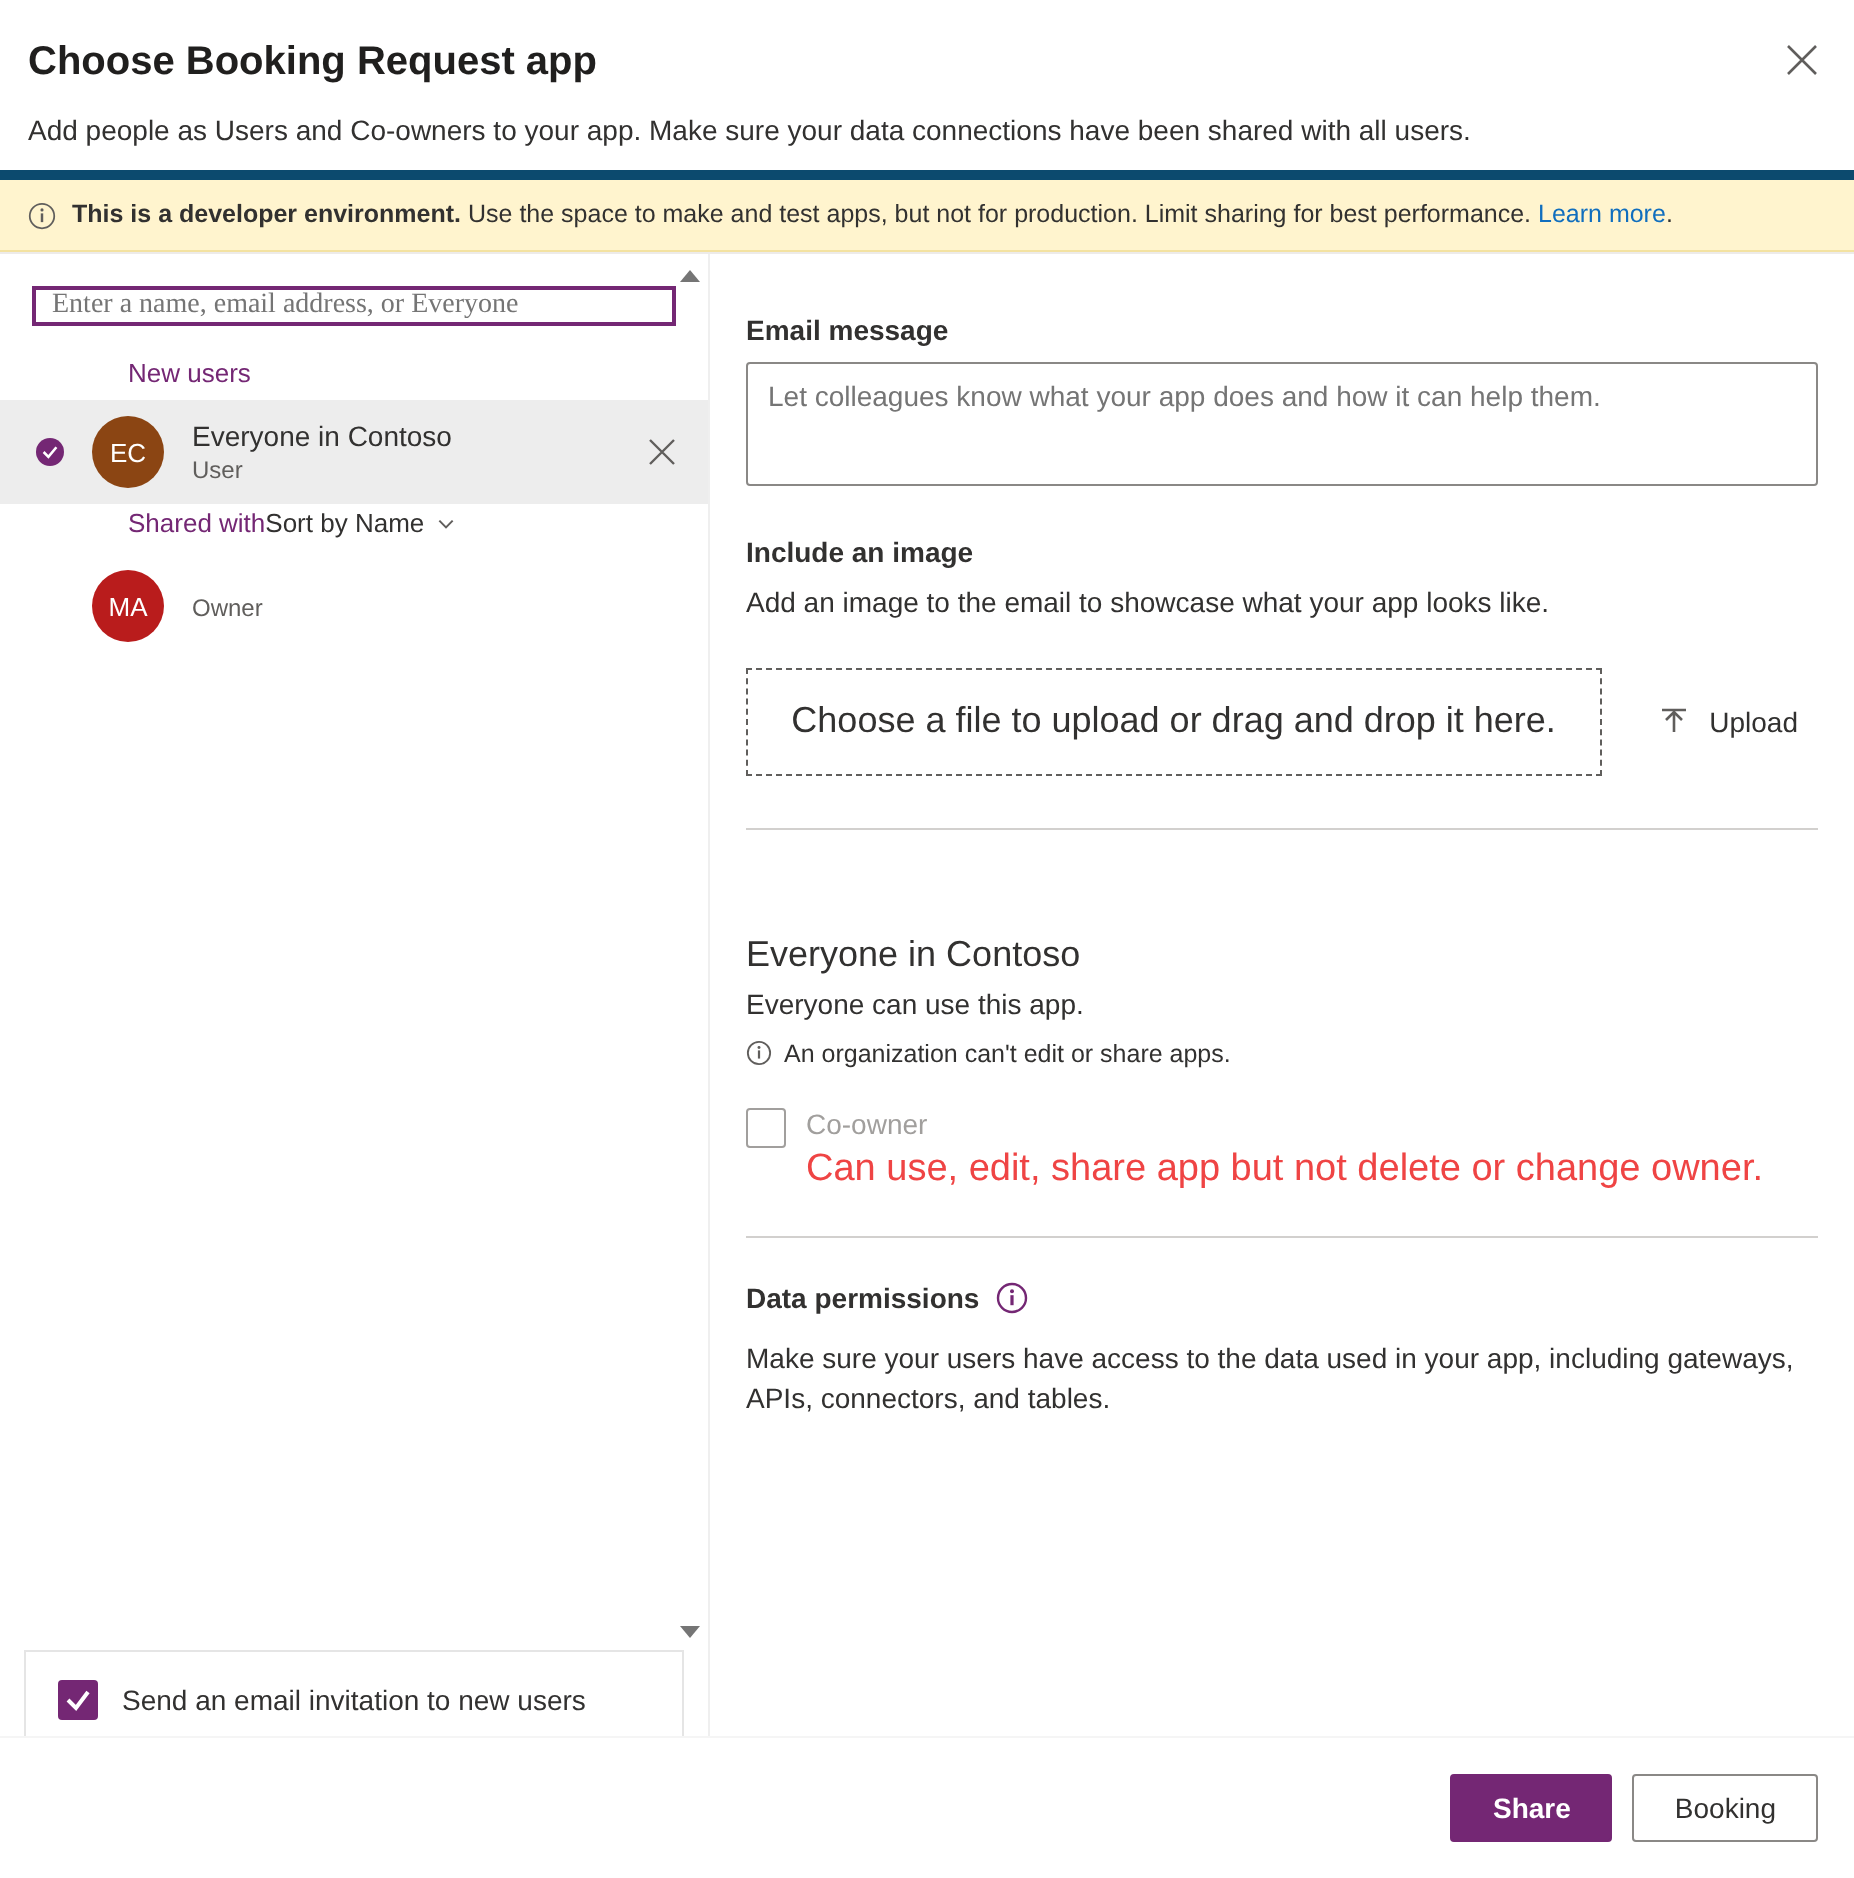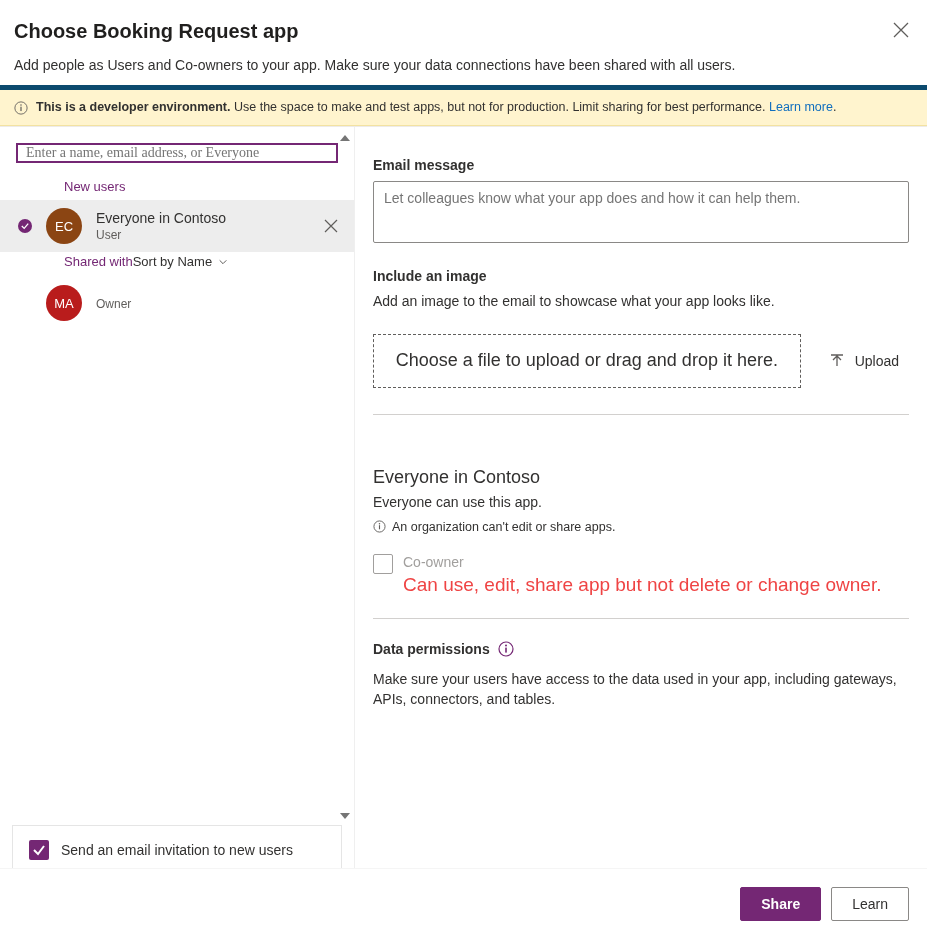--- a/index.html
+++ b/index.html
@@ -458,14 +458,14 @@
         </span>
       </div>
       <div class="data-perms-body">Make sure your users have access to the data used in your app, including gateways, APIs, connectors, and tables.</div>
     </div>
   </div>
 
 </div>
 
 <div class="footer">
   <button class="btn btn-primary">Share</button>
-  <button class="btn btn-secondary">Learn</button>
+  <button class="btn btn-secondary">Booking</button>
 </div>
 
 </body></html>

